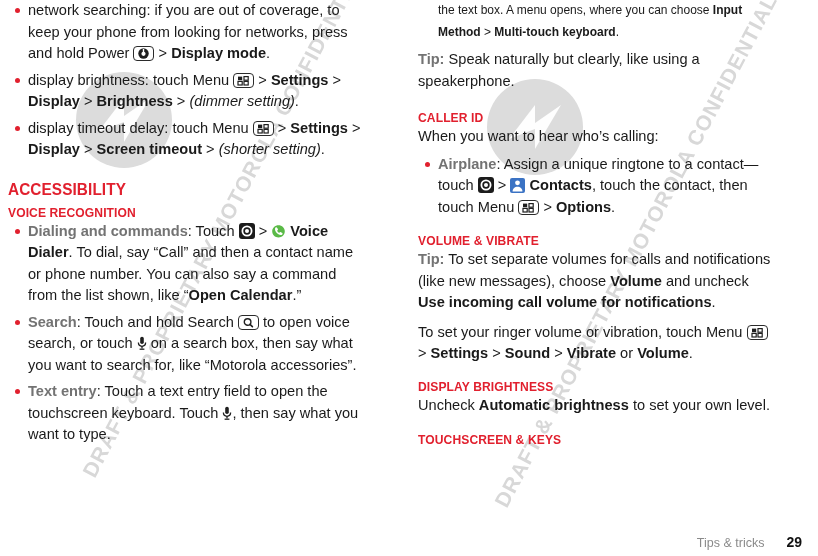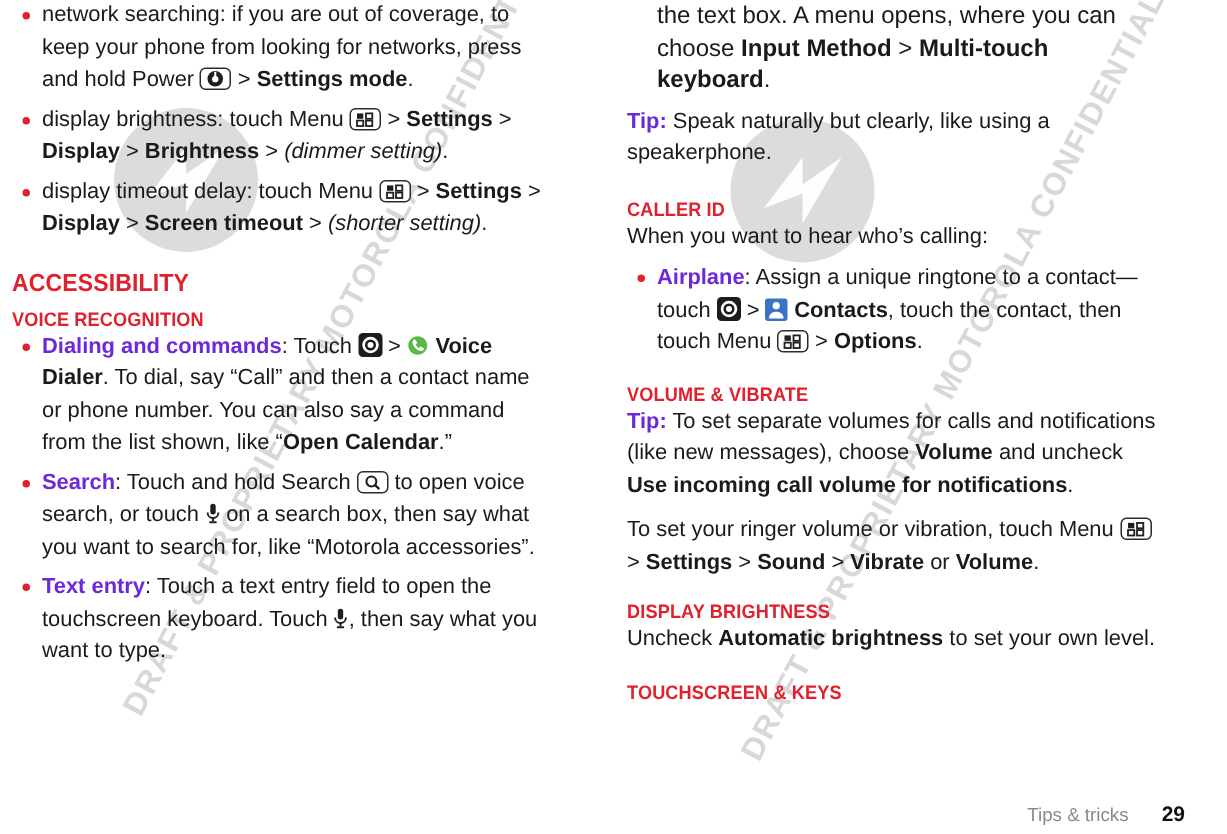--- a/index.html
+++ b/index.html
@@ -75,27 +75,27 @@
     margin:0 0 5px 0;
   }
   .bullet:before{
     content:"";
     position:absolute;left:7px;top:8px;
     width:5px;height:5px;border-radius:50%;
     background:#e1202e;
   }
   .indent{
     padding-left:20px;
-    font-size:16px;
+    font-size:12px;
     line-height:21.5px;
     margin:0 0 6px 0;
   }
   b,.b{font-weight:bold;}
   i,.i{}
-  .red{color:#6d28d9;font-weight:bold;}
+  .red{color:#737373;font-weight:bold;}
   .gt{font-weight:normal;}
 
   
   .ico{
     display:inline-block;
     vertical-align:-3px;
     position:relative;
   }
   .key{
     width:21px;height:15px;
@@ -114,21 +114,21 @@
   .phone{width:15px;height:15px;vertical-align:-3px;}
   .contacts{width:15px;height:15px;border-radius:2px;background:#3b73c4;vertical-align:-3px;}
   .contacts svg{position:absolute;left:0;top:0;}
   .mic{width:10px;height:15px;vertical-align:-3px;}
 
   
   .footer{
     position:absolute;left:0;bottom:6px;width:818px;
     z-index:3;
     text-align:right;
-    padding-right:28px;
+    padding-right:16px;
     box-sizing:border-box;
     font-size:12.5px;
   }
   .footer .ft-label{color:#8a8a8a;}
   .footer .ft-page{color:#111;font-weight:bold;font-size:14px;margin-left:22px;}
 </style>
 </head>
 <body>
 
 <div class="page">
@@ -148,21 +148,21 @@
     <div class="wm-text wm-b">DRAFT &amp; PROPRIETARY MOTOROLA CONFIDENTIAL INFORMATION</div>
   </div>
 
   <div class="col col-left">
 
     <div class="bullet">
       <span>network searching: if you are out of coverage, to keep your phone from looking for networks, press and hold Power </span><span class="ico key"><svg width="19" height="13" viewBox="0 0 19 13">
             <circle cx="9.5" cy="6.5" r="5.2" fill="#1f1f1f"></circle>
             <circle cx="9.5" cy="6.8" r="2.1" fill="#ffffff"></circle>
             <rect x="8.8" y="1.9" width="1.4" height="3.6" fill="#ffffff"></rect>
-          </svg></span><span> &gt; </span><b>Settings mode</b><span>.</span>
+          </svg></span><span> &gt; </span><b>Display mode</b><span>.</span>
     </div>
 
     <div class="bullet">
       <span>display brightness: touch Menu </span><span class="ico key"><svg width="19" height="13" viewBox="0 0 19 13">
             <rect x="4" y="2.6" width="4.2" height="3.6" fill="#1f1f1f"></rect>
             <rect x="10" y="2.6" width="4.2" height="3.6" fill="none" stroke="#1f1f1f" stroke-width="1.2"></rect>
             <rect x="4" y="7.4" width="4.2" height="3.6" fill="none" stroke="#1f1f1f" stroke-width="1.2"></rect>
             <rect x="10" y="7.4" width="4.2" height="3.6" fill="none" stroke="#1f1f1f" stroke-width="1.2"></rect>
           </svg></span><span> &gt; </span><b>Settings</b><span class="gt"> &gt; </span><b>Display</b><span class="gt"> &gt; </span><b>Brightness</b><span class="gt"> &gt; </span><i>(dimmer setting)</i><span>.</span>
     </div>

